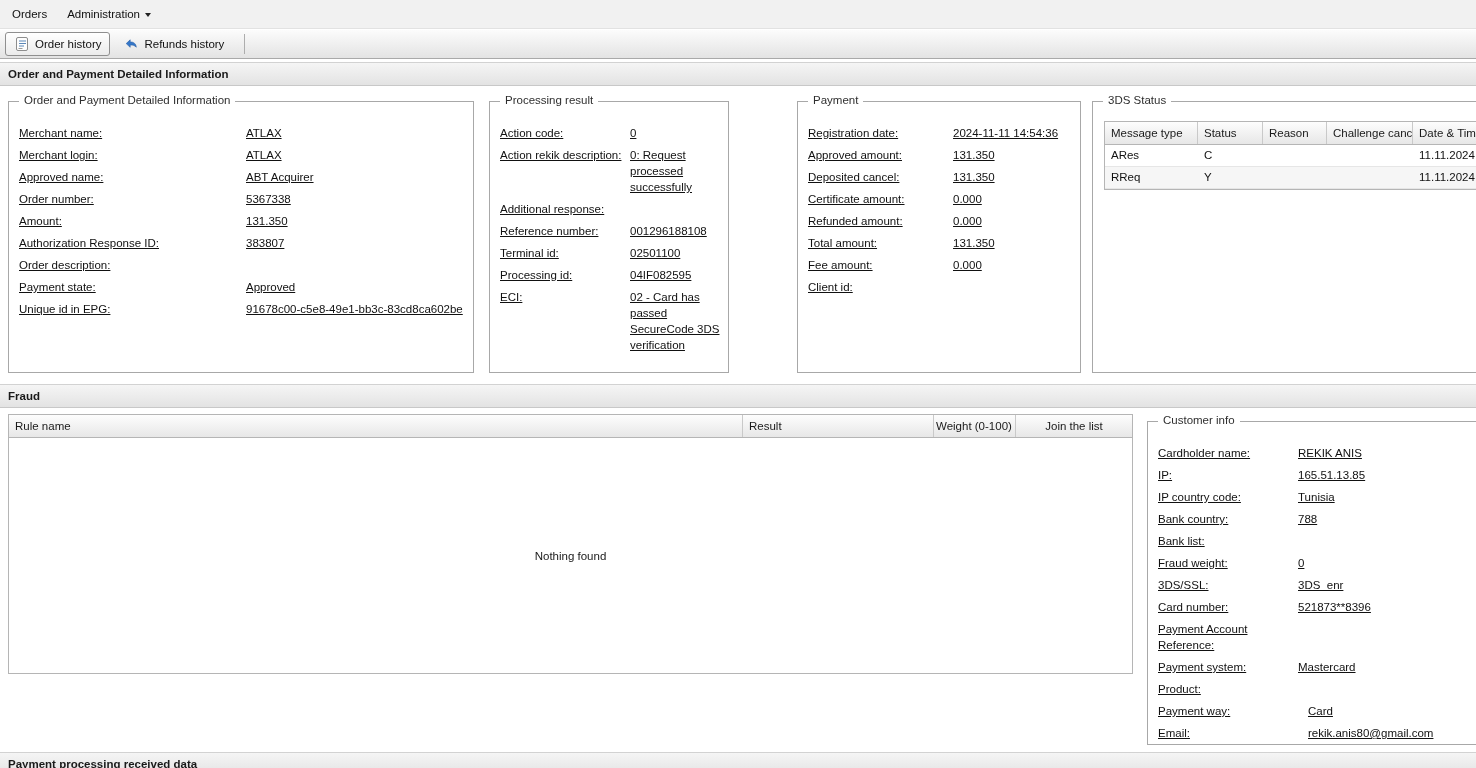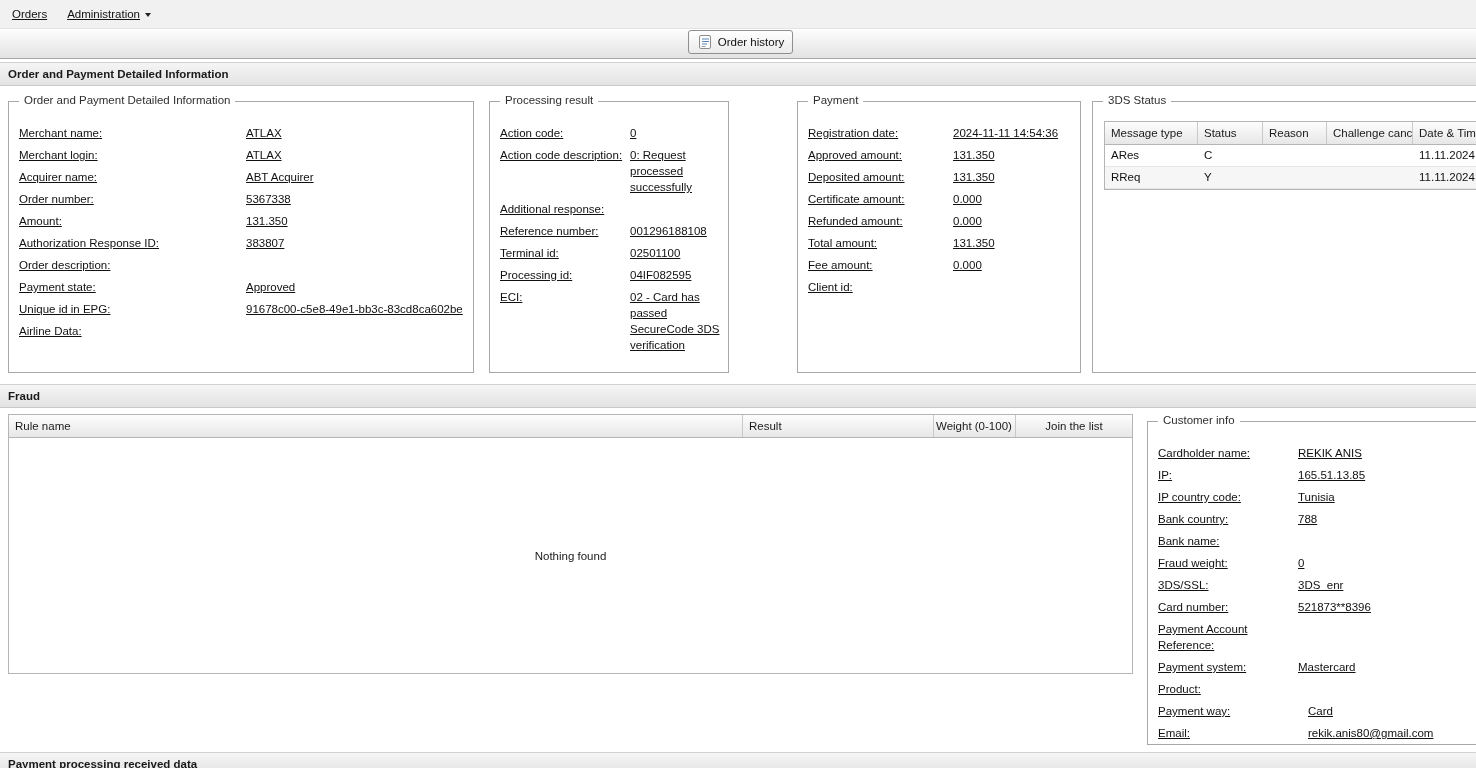--- a/index.html
+++ b/index.html
@@ -3,29 +3,29 @@
 <meta charset="utf-8">
 <style>
   html,body{margin:0;padding:0;background:#fff;}
   .page{position:relative;width:1476px;height:768px;overflow:hidden;background:#fff;
         font-family:"Liberation Sans",sans-serif;font-size:11.5px;color:#111;}
 
   
   .menubar{position:absolute;left:0;top:0;width:100%;height:29px;background:#f1f1f1;
            border-bottom:1px solid #e2e2e2;display:flex;align-items:center;
            padding-left:12px;box-sizing:border-box;}
-  .menu-item{display:flex;align-items:center;gap:5px;padding:0 10px;height:100%;cursor:default;text-decoration:underline;}
+  .menu-item{display:flex;align-items:center;gap:5px;padding:0 10px;height:100%;cursor:default;}
   .menu-item:first-child{padding-left:0;}
   .caret{width:0;height:0;border-left:3.5px solid transparent;border-right:3.5px solid transparent;
          border-top:4px solid #222;margin-top:1px;}
 
   
   .toolbar{position:absolute;left:0;top:30px;width:100%;height:29px;
            background:linear-gradient(#fcfcfc,#e3e3e3);border-bottom:1px solid #a9a9a9;
-           display:flex;align-items:center;gap:4px;padding-left:5px;box-sizing:border-box;flex-direction:column;}
+           display:flex;align-items:center;gap:4px;padding-left:5px;box-sizing:border-box;}
   .tb-btn{display:flex;align-items:center;gap:5px;padding:3px 8px;border-radius:3px;border:1px solid transparent;}
   .tb-btn.active{border:1px solid #8f8f8f;background:linear-gradient(#ffffff,#ebebeb);}
   .tb-sep{width:1px;height:20px;background:#adadad;margin-left:7px;}
   .tb-icon{width:16px;height:16px;display:block;}
 
   
   .hdrbar{position:absolute;left:0;width:100%;height:24px;box-sizing:border-box;
           background:linear-gradient(#f5f5f5,#e3e3e3);
           border-top:1px solid #d2d2d2;border-bottom:1px solid #c8c8c8;
           display:flex;align-items:center;padding-left:8px;font-weight:bold;color:#1a1a1a;}
@@ -116,21 +116,21 @@
     <div class="fs-fields">
         <div class="frow">
           <div class="flabel">Merchant name:</div>
           <div class="fvalue">ATLAX</div>
         </div>
         <div class="frow">
           <div class="flabel">Merchant login:</div>
           <div class="fvalue">ATLAX</div>
         </div>
         <div class="frow">
-          <div class="flabel">Acquirer name:</div>
+          <div class="flabel">Approved name:</div>
           <div class="fvalue">ABT Acquirer</div>
         </div>
         <div class="frow">
           <div class="flabel">Order number:</div>
           <div class="fvalue">5367338</div>
         </div>
         <div class="frow">
           <div class="flabel">Amount:</div>
           <div class="fvalue">131.350</div>
         </div>
@@ -142,37 +142,33 @@
           <div class="flabel">Order description:</div>
           <div class="fvalue"></div>
         </div>
         <div class="frow">
           <div class="flabel">Payment state:</div>
           <div class="fvalue">Approved</div>
         </div>
         <div class="frow">
           <div class="flabel">Unique id in EPG:</div>
           <div class="fvalue">91678c00-c5e8-49e1-bb3c-83cd8ca602be</div>
-        </div>
-        <div class="frow">
-          <div class="flabel">Airline Data:</div>
-          <div class="fvalue"></div>
         </div>
       </div>
   </div>
 
   <div class="fs" id="fs-proc">
     <span class="fs-legend">Processing result</span>
     <div class="fs-fields">
         <div class="frow">
           <div class="flabel">Action code:</div>
           <div class="fvalue">0</div>
         </div>
         <div class="frow">
-          <div class="flabel">Action code description:</div>
+          <div class="flabel">Action rekik description:</div>
           <div class="fvalue">0: Request processed successfully</div>
         </div>
         <div class="frow">
           <div class="flabel">Additional response:</div>
           <div class="fvalue"></div>
         </div>
         <div class="frow">
           <div class="flabel">Reference number:</div>
           <div class="fvalue">001296188108</div>
         </div>
@@ -196,21 +192,21 @@
     <div class="fs-fields">
         <div class="frow">
           <div class="flabel">Registration date:</div>
           <div class="fvalue">2024-11-11 14:54:36</div>
         </div>
         <div class="frow">
           <div class="flabel">Approved amount:</div>
           <div class="fvalue">131.350</div>
         </div>
         <div class="frow">
-          <div class="flabel">Deposited amount:</div>
+          <div class="flabel">Deposited cancel:</div>
           <div class="fvalue">131.350</div>
         </div>
         <div class="frow">
           <div class="flabel">Certificate amount:</div>
           <div class="fvalue">0.000</div>
         </div>
         <div class="frow">
           <div class="flabel">Refunded amount:</div>
           <div class="fvalue">0.000</div>
         </div>
@@ -285,21 +281,21 @@
         </div>
         <div class="frow">
           <div class="flabel">IP country code:</div>
           <div class="fvalue">Tunisia</div>
         </div>
         <div class="frow">
           <div class="flabel">Bank country:</div>
           <div class="fvalue">788</div>
         </div>
         <div class="frow">
-          <div class="flabel">Bank name:</div>
+          <div class="flabel">Bank list:</div>
           <div class="fvalue"></div>
         </div>
         <div class="frow">
           <div class="flabel">Fraud weight:</div>
           <div class="fvalue">0</div>
         </div>
         <div class="frow">
           <div class="flabel">3DS/SSL:</div>
           <div class="fvalue">3DS_enr</div>
         </div>

